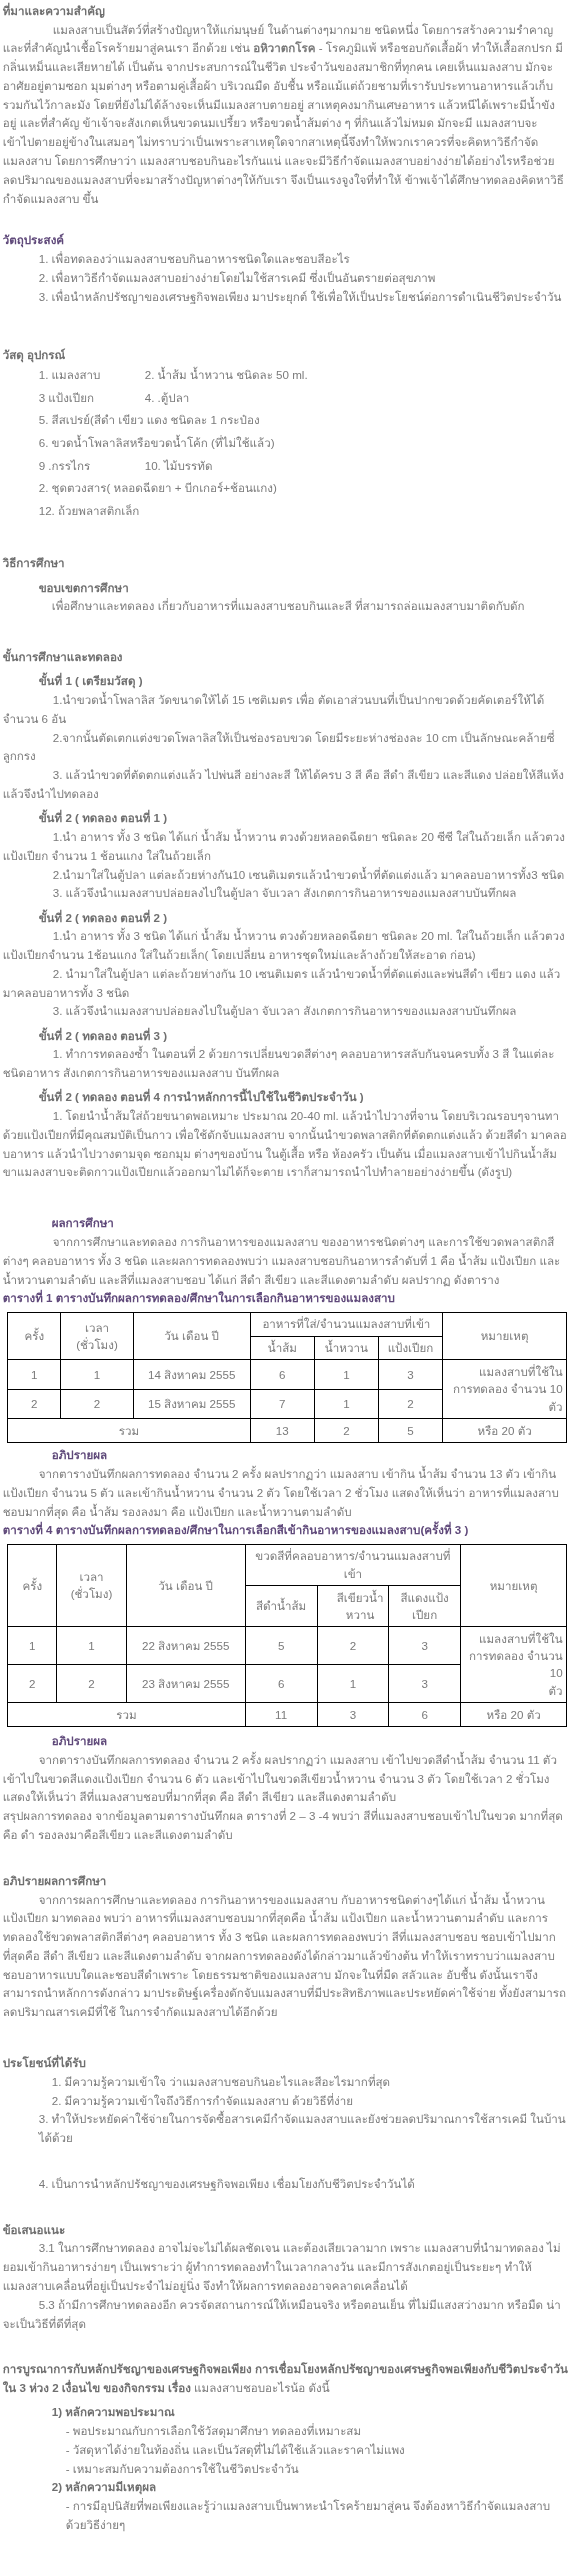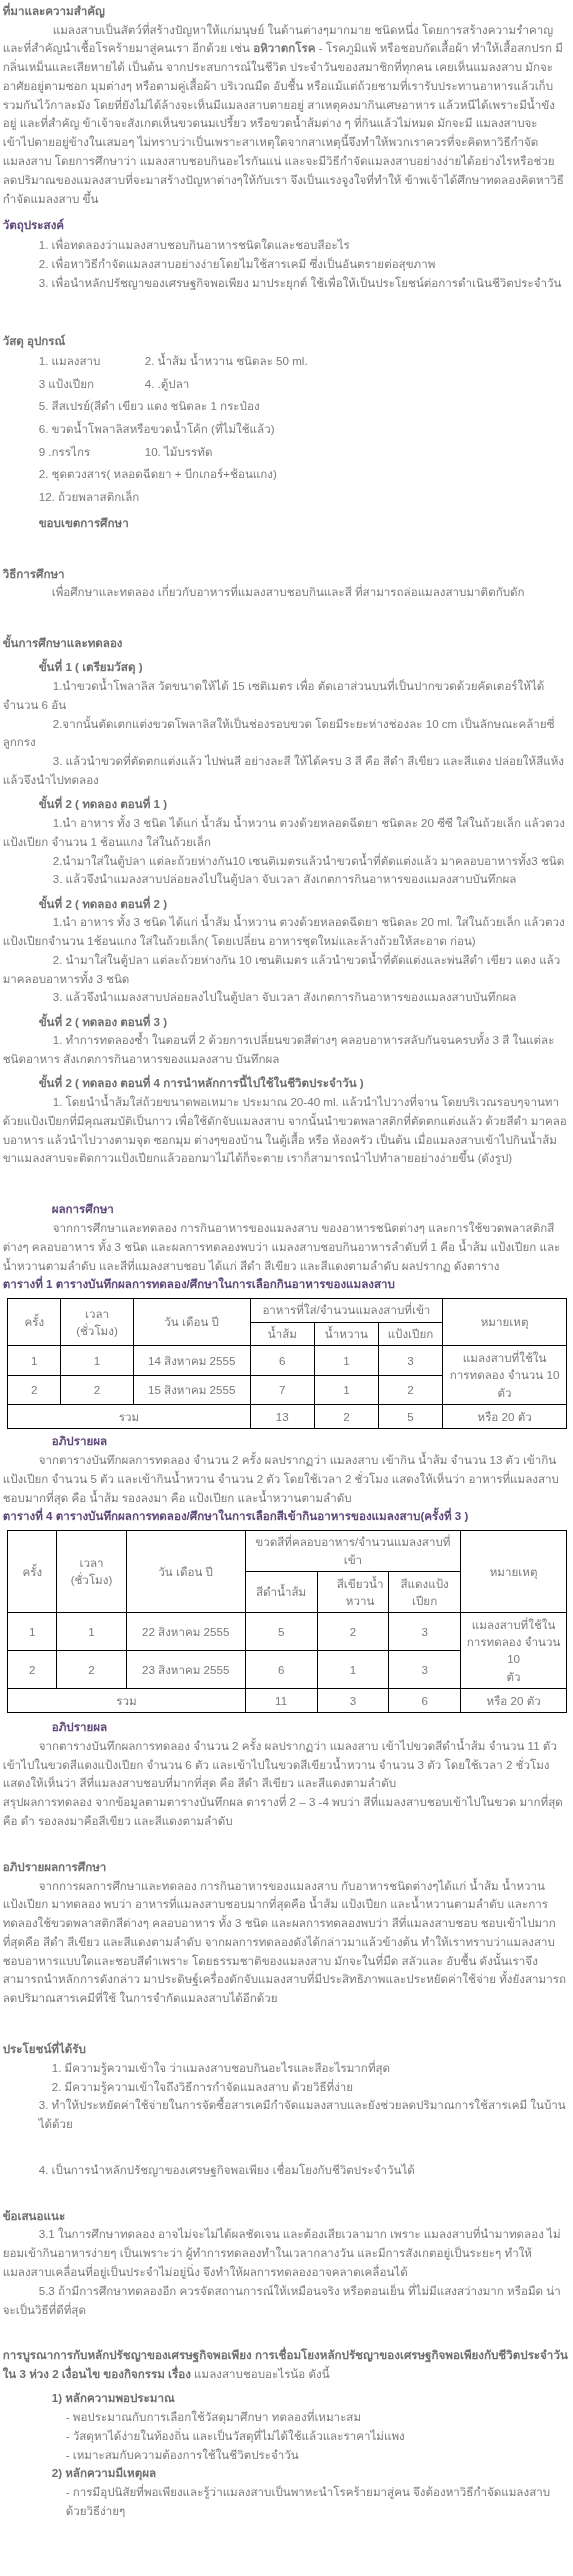--- a/index.html
+++ b/index.html
@@ -20,54 +20,54 @@
   .ti56{text-indent:50px;}
   .ti40{text-indent:36px;}
   .mt6{margin-top:5.4px;}
   .mt30{margin-top:27px;}
   .mt36{margin-top:32px;}
   .mt44{margin-top:39px;}
   .mat-line{padding-left:36px;line-height:1.95;}
   .mat-a{display:inline-block;min-width:106px;}
   table{border-collapse:collapse;margin-left:4.5px;width:560px;table-layout:fixed;}
   td{border:0.9px solid #000;padding:2.7px 3.6px;text-align:center;color:#7a7a7a;vertical-align:middle;line-height:1.5;word-wrap:break-word;}
-  td.note{ text-align:center;}
+  td.note{ text-align:right;}
   .tbl-title{margin-bottom:3.6px;}
 </style>
 </head>
 <body>
 
 <div class="page">
 
   <section>
     <p class="h-gray">ที่มาและความสำคัญ</p>
     <p class="ti56"><span>แมลงสาบเป็นสัตว์ที่สร้างปัญหาให้แก่มนุษย์ ในด้านต่างๆมากมาย ชนิดหนึ่ง โดยการสร้างความรำคาญ และที่สำคัญนำเชื้อโรคร้ายมาสู่คนเรา  อีกด้วย  เช่น  </span><b>อหิวาตกโรค</b><span> - โรคภูมิแพ้ หรือชอบกัดเสื้อผ้า ทำให้เสื้อสกปรก มีกลิ่นเหม็นและเสียหายได้ เป็นต้น  จากประสบการณ์ในชีวิต ประจำวันของสมาชิกที่ทุกคน เคยเห็นแมลงสาบ มักจะอาศัยอยู่ตามซอก มุมต่างๆ หรือตามคู่เสื้อผ้า บริเวณมืด อับชื้น หรือแม้แต่ถ้วยชามที่เรารับประทานอาหารแล้วเก็บรวมกันไว้กาละมัง โดยที่ยังไม่ได้ล้างจะเห็นมีแมลงสาบตายอยู่ สาเหตุคงมากินเศษอาหาร แล้วหนีได้เพราะมีน้ำขังอยู่  และที่สำคัญ ข้าเจ้าจะสังเกตเห็นขวดนมเปรี้ยว หรือขวดน้ำส้มต่าง ๆ ที่กินแล้วไม่หมด มักจะมี แมลงสาบจะเข้าไปตายอยู่ข้างในเสมอๆ ไม่ทราบว่าเป็นเพราะสาเหตุใดจากสาเหตุนี้จึงทำให้พวกเราควรที่จะคิดหาวิธีกำจัดแมลงสาบ โดยการศึกษาว่า แมลงสาบชอบกินอะไรกันแน่ และจะมีวิธีกำจัดแมลงสาบอย่างง่ายได้อย่างไรหรือช่วยลดปริมาณของแมลงสาบที่จะมาสร้างปัญหาต่างๆให้กับเรา จึงเป็นแรงจูงใจที่ทำให้ ข้าพเจ้าได้ศึกษาทดลองคิดหาวิธีกำจัดแมลงสาบ ขึ้น</span></p>
   </section>
 
   <section>
-    <p class="h-purple" style="margin-top:9px;font-family:Liberation Mono, monospace;">วัตถุประสงค์</p>
+    <p class="h-purple" style="margin-top:23px;">วัตถุประสงค์</p>
     <p class="ind40">1. เพื่อทดลองว่าแมลงสาบชอบกินอาหารชนิดใดและชอบสีอะไร</p>
     <p class="ind40">2. เพื่อหาวิธีกำจัดแมลงสาบอย่างง่ายโดยไมใช้สารเคมี ซึ่งเป็นอันตรายต่อสุขภาพ</p>
     <p class="ind40">3. เพื่อนำหลักปรัชญาของเศรษฐกิจพอเพียง  มาประยุกต์ ใช้เพื่อให้เป็นประโยชน์ต่อการดำเนินชีวิตประจำวัน</p>
   </section>
 
   <section>
     <p class="h-gray mt44">วัสดุ  อุปกรณ์</p>
     <p class="mat-line"><span class="mat-a">1. แมลงสาบ</span><span>2. น้ำส้ม น้ำหวาน  ชนิดละ 50 ml.</span></p>
     <p class="mat-line"><span class="mat-a">3  แป้งเปียก</span><span>4. .ตู้ปลา</span></p>
     <p class="mat-line"><span class="mat-a">5. สีสเปรย์(สีดำ เขียว แดง ชนิดละ 1 กระป๋อง</span><span></span></p>
     <p class="mat-line"><span class="mat-a">6. ขวดน้ำโพลาลิสหรือขวดน้ำโค้ก (ที่ไม่ใช้แล้ว)</span><span></span></p>
     <p class="mat-line"><span class="mat-a">9 .กรรไกร</span><span>10. ไม้บรรทัด</span></p>
     <p class="mat-line"><span class="mat-a">2. ชุดตวงสาร( หลอดฉีดยา + บีกเกอร์+ช้อนแกง)</span><span></span></p>
     <p class="mat-line"><span class="mat-a">12.  ถ้วยพลาสติกเล็ก</span><span></span></p>
   </section>
 
   <section>
+    <p class="h-gray mt36">วิธีการศึกษา</p>
     <p class="h-gray ind40 mt6">ขอบเขตการศึกษา</p>
-    <p class="h-gray mt36">วิธีการศึกษา</p>
     <p class="ind55">เพื่อศึกษาและทดลอง เกี่ยวกับอาหารที่แมลงสาบชอบกินและสี ที่สามารถล่อแมลงสาบมาติดกับดัก</p>
   </section>
 
   <section>
     <p class="h-gray mt36">ขั้นการศึกษาและทดลอง</p>
 
     <p class="h-gray ind40 mt6">ขั้นที่ 1 ( เตรียมวัสดุ )</p>
     <p class="ti56">1.นำขวดน้ำโพลาลิส วัดขนาดให้ได้  15  เซติเมตร เพื่อ ตัดเอาส่วนบนที่เป็นปากขวดด้วยคัดเตอร์ให้ได้ จำนวน  6   อัน</p>
     <p class="ti56">2.จากนั้นตัดเตกแต่งขวดโพลาลิสให้เป็นช่องรอบขวด โดยมีระยะห่างช่องละ 10 cm เป็นลักษณะคล้ายซี่ลูกกรง</p>
     <p class="ti56">3. แล้วนำขวดที่ตัดตกแต่งแล้ว ไปพ่นสี อย่างละสี ให้ได้ครบ  3 สี คือ สีดำ  สีเขียว  และสีแดง ปล่อยให้สีแห้ง แล้วจึงนำไปทดลอง</p>

